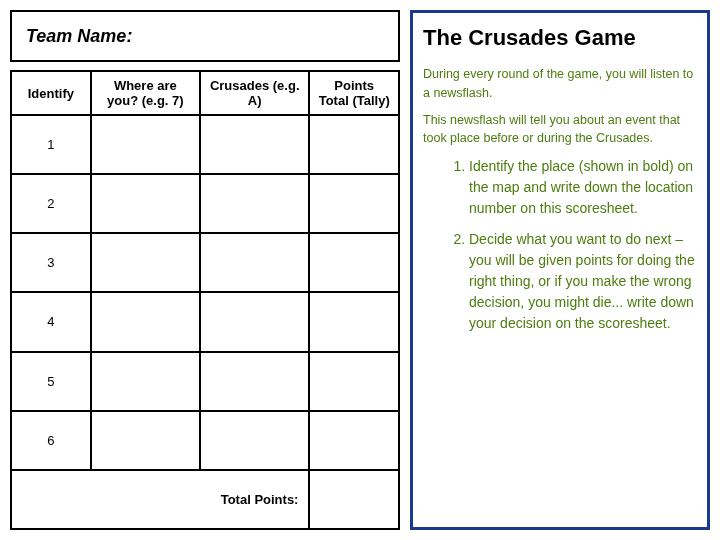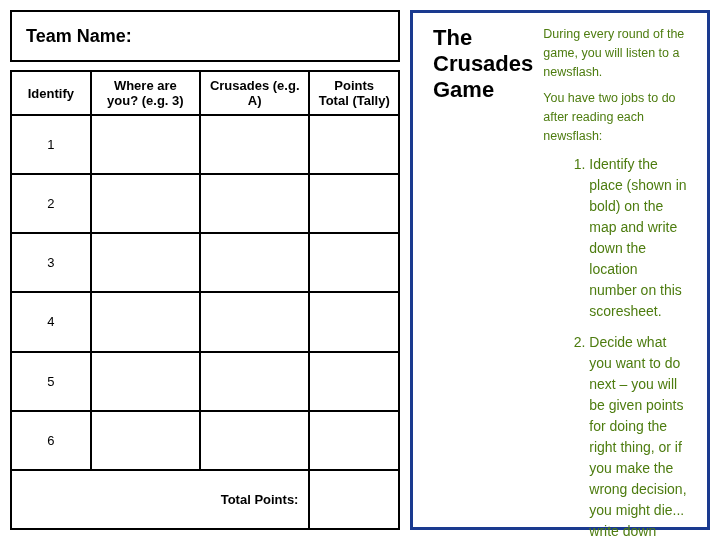--- a/index.html
+++ b/index.html
@@ -23,20 +23,21 @@
     }
 
     .team-name-box {
       border: 2px solid #000;
       padding: 10px 14px;
       font-size: 18px;
       font-weight: bold;
       min-height: 52px;
       display: flex;
       align-items: center;
+      font-style: italic;
     }
 
     .score-table {
       border-collapse: collapse;
       width: 100%;
       flex: 1;
     }
 
     .score-table th, .score-table td {
       border: 2px solid #000;
@@ -79,23 +80,23 @@
       font-weight: bold;
       text-align: right;
       padding-right: 10px;
       border-radius: 14px;
     }
 
     
     .right-panel {
       flex: 1;
       border: 3px solid #1a3a8f;
-      padding: 12px 20px;
-      display: flex;
-      flex-direction: row;
+      padding: 12px 10px;
+      display: flex;
+      flex-direction: column;
       gap: 10px;
     }
 
     .right-title {
       font-size: 22px;
       font-weight: bold;
       color: #000;
       margin-bottom: 4px;
     }
 
@@ -130,21 +131,21 @@
 
 <div class="left-panel">
   <div class="team-name-box">
     <span>Team Name:</span>
   </div>
 
   <table class="score-table">
     <thead>
       <tr>
         <th class="col-newsflash header-newsflash">Identify</th>
-        <th class="col-where">Where are you? (e.g. 3)</th>
+        <th class="col-where">Where are you? (e.g. 7)</th>
         <th class="col-decision">Crusades (e.g. A)</th>
         <th class="col-points">Points Total (Tally)</th>
       </tr>
     </thead>
     <tbody>
       <tr>
         <td class="col-newsflash">1</td>
         <td class="col-where"></td>
         <td class="col-decision"></td>
         <td class="col-points"></td>
@@ -184,21 +185,21 @@
         <td class="col-points"></td>
       </tr>
     </tbody>
   </table>
 </div>
 
 <div class="right-panel">
   <div class="right-title">The Crusades Game</div>
   <div class="right-body">
     <p>During every round of the game, you will listen to a newsflash.</p>
-    <p>You have two jobs to do after reading each newsflash:</p>
+    <p>This newsflash will tell you about an event that took place before or during the Crusades.</p>
     <ol>
       <li>
         <span>Identify the place (shown in bold) on the map and write down the location number on this scoresheet.</span>
       </li>
       <li>
         <span>Decide what you want to do next – you will be given points for doing the right thing, or if you make the wrong decision, you might die... write down your decision on the scoresheet.</span>
       </li>
     </ol>
   </div>
 </div>

